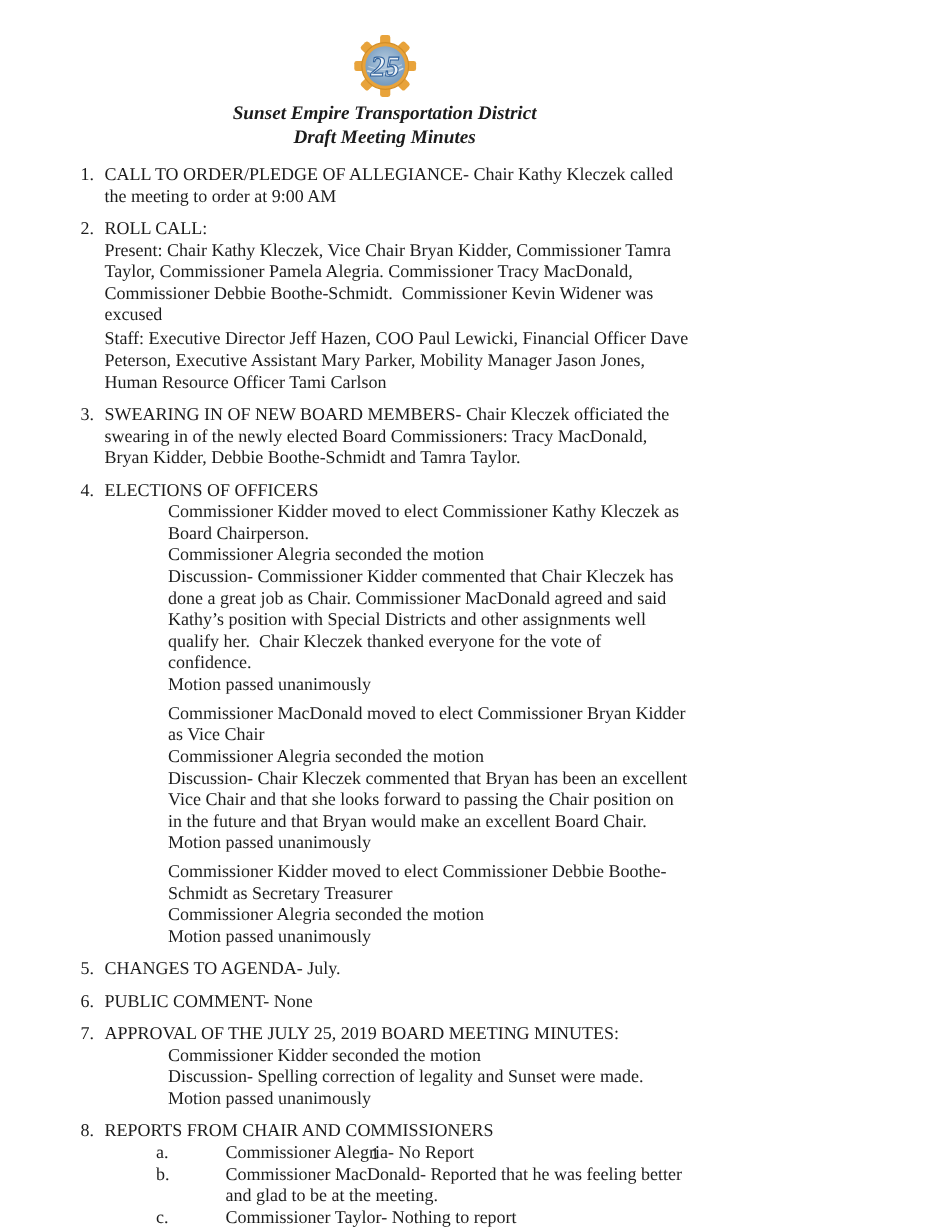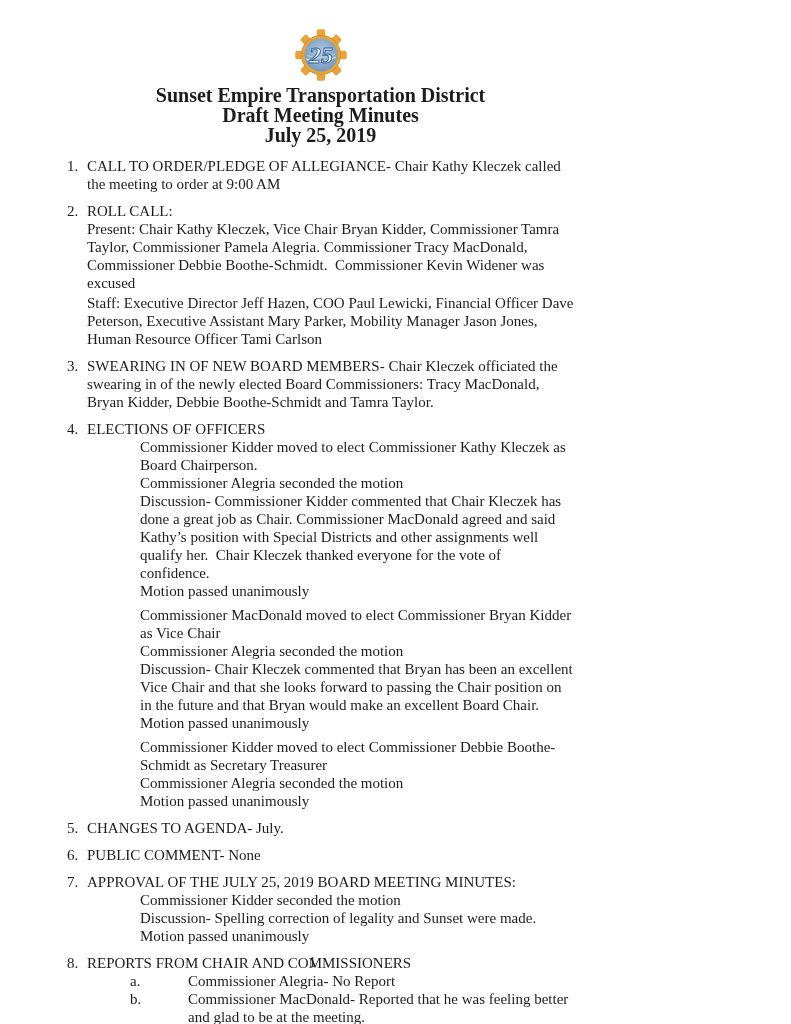--- a/index.html
+++ b/index.html
@@ -14,22 +14,23 @@
     color: #1c1c1c;
     box-sizing: border-box;
     padding: 28px 51px 0 67px;
     overflow: hidden;
   }
   .t { white-space: pre-wrap; }
   .doc-header { text-align: center; }
   .logo-wrap { line-height: 0; margin-bottom: 3px; }
   .title-line {
     font-weight: bold;
-    font-size: 20px;
+    font-size: 16px;
     line-height: 20px;
+    font-style: italic;
   }
   .agenda { margin-top: 12px; }
   .item { display: flex; margin-top: 9px; }
   .item:first-child { margin-top: 0; }
   .item-num { flex: 0 0 20px; }
   .item-body { flex: 1 1 auto; min-width: 0; }
   .motion-block { margin-left: 53px; margin-top: 0; }
   .motion-block + .motion-block { margin-top: 6px; }
   .motions { margin-top: 0; }
   .roll-para { margin-top: 0; }
@@ -73,21 +74,20 @@
         <circle cx="30" cy="27" r="19.5" fill="none" stroke-width="1" stroke="#D28F2A"></circle>
         <circle cx="30" cy="27" r="16.5" fill="url(#blueGrad)"></circle>
         <path d="M15 31 Q30 37 45 29" fill="none" stroke="#D7E3EE" stroke-width="1.3"></path>
         <path d="M16 27.5 Q30 33 44 26" fill="none" stroke="#C3D4E4" stroke-width="0.9"></path>
         <text x="30" y="35" text-anchor="middle" font-family="Liberation Serif, serif" font-size="24" font-weight="bold" font-style="italic" stroke-width="1.1" fill="#EAF1F7">25</text>
         <text x="30" y="35" text-anchor="middle" font-family="Liberation Serif, serif" font-size="24" font-weight="bold" font-style="italic" fill="none" stroke-width="0.9" stroke="#30619B">25</text>
       </svg>
     </div>
     <div class="title-line t">Sunset Empire Transportation District</div>
     <div class="title-line t">Draft Meeting Minutes</div>
-    <div class="title-line t">July 25, 2019</div>
   </div>
 
   <div class="agenda">
 
     <div class="item">
       <span class="item-num t">1.</span>
       <div class="item-body">
         <div class="t">CALL TO ORDER/PLEDGE OF ALLEGIANCE- Chair Kathy Kleczek called the meeting to order at 9:00 AM</div>
       </div>
     </div>

